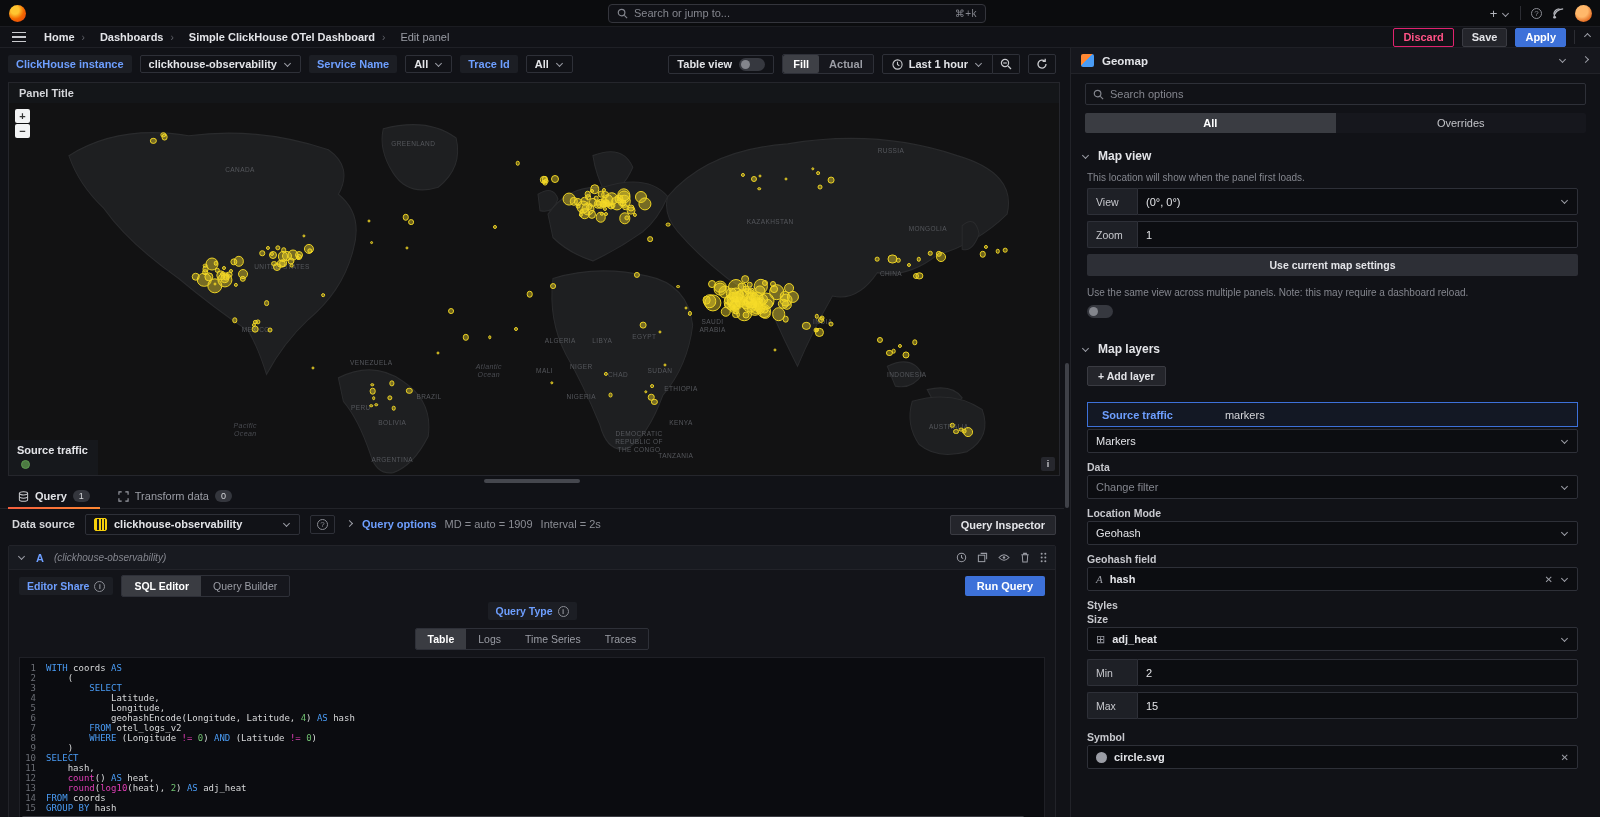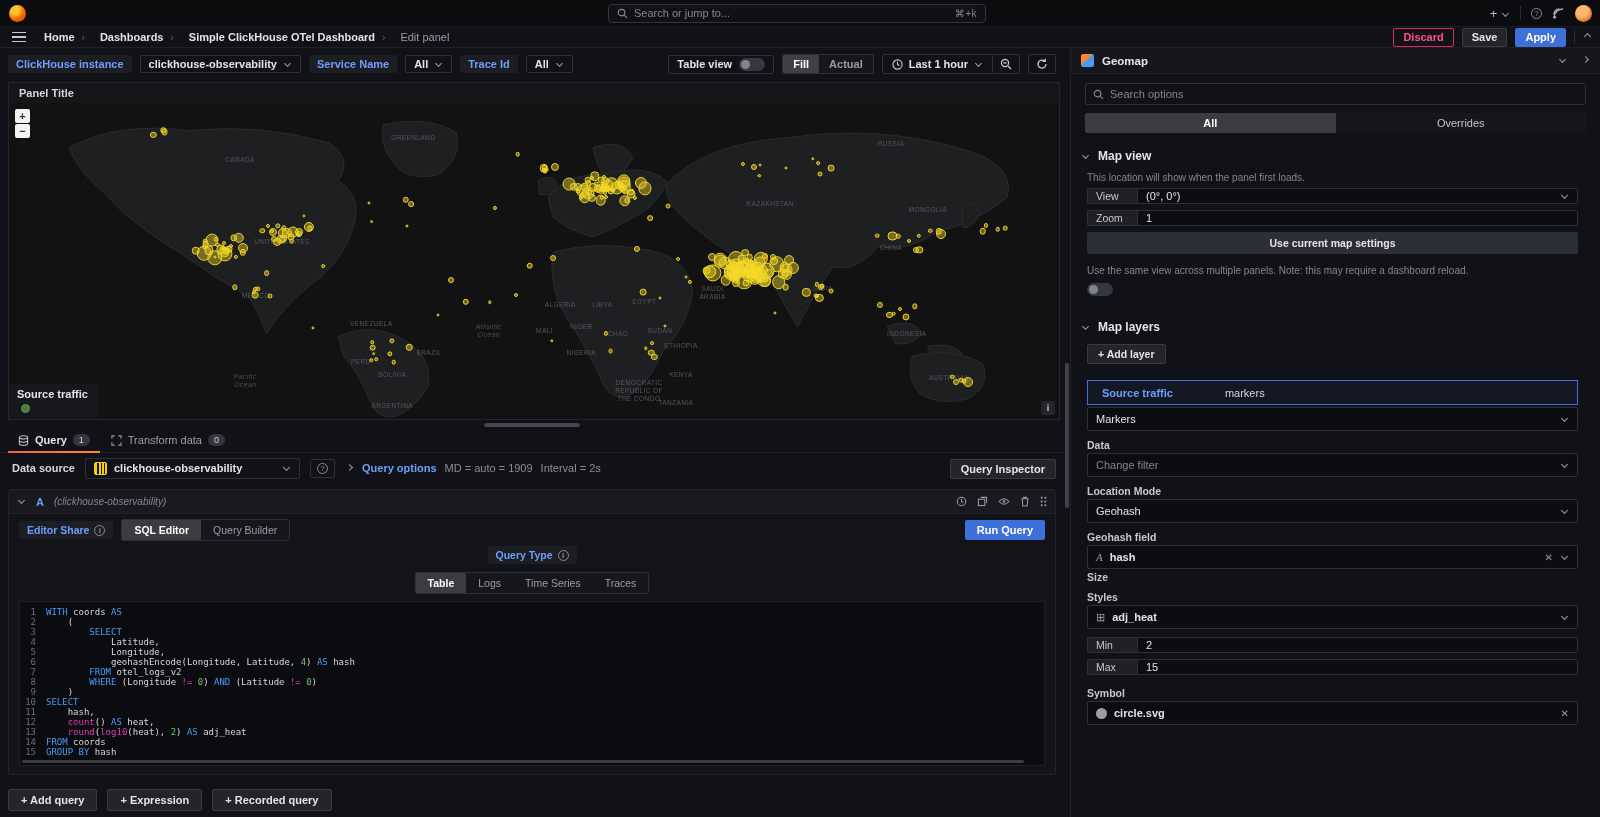--- a/index.html
+++ b/index.html
@@ -45,36 +45,36 @@
   .tvbox{border:1px solid #2e3038;border-radius:2px;padding:2px 8px;display:flex;align-items:center;gap:7px;font-size:11px;color:#e3e4e8;font-weight:bold;}
   .toggle{width:26px;height:13px;border-radius:7px;background:#36383f;position:relative;}
   .toggle i{position:absolute;left:2px;top:2px;width:9px;height:9px;border-radius:50%;background:#83858c;}
   .segwrap{border:1px solid #2e3038;background:#16171d;border-radius:2px;display:flex;overflow:hidden;}
   .segbtn{font-size:11px;color:#9b9da5;padding:3px 10px;font-weight:bold;}
   .segbtn.sel{background:#3e4046;color:#fff;border-radius:2px;}
   .timebox{border:1px solid #2e3038;border-radius:2px 0 0 2px;padding:3px 9px;display:flex;align-items:center;gap:6px;font-size:11px;font-weight:bold;color:#e3e4e8;}
   .sqbtn{border:1px solid #2e3038;border-left:none;padding:3px 7px;display:flex;align-items:center;border-radius:0 2px 2px 0;}
   .refbtn{border:1px solid #2e3038;padding:3px 7px;display:flex;align-items:center;border-radius:2px;}
   
-  .panel{margin:2px 4px 0 8px;width:1052px;height:338px;border:1px solid #25262c;background:#141415;display:flex;flex-direction:column;}
+  .panel{margin:2px 4px 0 8px;width:1052px;height:394px;border:1px solid #25262c;background:#141415;display:flex;flex-direction:column;}
   .panel-header{height:20px;display:flex;align-items:center;padding-left:10px;font-size:11px;font-weight:bold;color:#d5d6da;background:#141619;}
   .map{position:relative;flex:1;background:#121213;overflow:hidden;}
   .map svg.world{position:absolute;inset:0;}
   .mlabel{position:absolute;transform:translate(-50%,-50%);font-size:6.5px;letter-spacing:.4px;color:#55575c;white-space:pre-line;text-align:center;line-height:8px;}
   .mlabel.oc{color:#4a4c52;font-style:italic;font-size:7px;}
   .dot{position:absolute;border-radius:50%;background:rgba(250,222,42,.40);border:1px solid rgba(238,212,36,.85);transform:translate(-50%,-50%);}
   .zoomctl{position:absolute;left:6px;top:6px;width:15px;display:flex;flex-direction:column;gap:1px;z-index:30;}
   .zoomctl b{background:#f2f3f4;color:#333;height:14px;display:flex;align-items:center;justify-content:center;font-size:11px;border-radius:2px;font-weight:bold;}
   .legend{position:absolute;left:0;bottom:0;background:rgba(24,26,31,.85);padding:4px 10px 6px 8px;z-index:30;}
   .legend .lt{font-size:11px;font-weight:bold;color:#e3e4e8;}
   .legend .dotg{width:9px;height:9px;border-radius:50%;background:#4c7a42;border:1px solid #5d9a50;margin:4px 0 0 4px;}
   .panelinfo{position:absolute;right:4px;bottom:4px;width:14px;height:14px;background:#26272d;color:#c9cace;font-size:9px;display:flex;align-items:center;justify-content:center;border-radius:2px;z-index:30;font-weight:bold;}
   .rhandle{width:96px;height:4px;border-radius:2px;background:#45474e;margin:3px auto 0 auto;}
   
-  .tabsrow{display:flex;align-items:flex-end;gap:1px;padding:2px 8px 0 8px;border-bottom:1px solid #222329;height:26px;}
+  .tabsrow{display:flex;align-items:flex-end;gap:8px;padding:2px 8px 0 8px;border-bottom:1px solid #222329;height:26px;}
   .qtab{display:flex;align-items:center;gap:6px;padding:4px 10px 6px 10px;font-size:11px;font-weight:bold;color:#e3e4e8;position:relative;}
   .qtab.active:after{content:"";position:absolute;left:0;right:0;bottom:-1px;height:2px;background:linear-gradient(90deg,#f55f3e,#ff8833);}
   .qtab.dim{color:#9b9da5;font-weight:normal;}
   .badge{background:#34363d;color:#d5d6da;font-size:9px;border-radius:8px;padding:1px 6px;font-weight:normal;}
   
   .dsrow{display:flex;align-items:center;gap:10px;padding:6px 8px;height:30px;}
   .dslabel{font-size:11px;color:#d5d6da;font-weight:bold;margin-left:4px;}
   .dsselect{border:1px solid #2e3038;border-radius:2px;background:#111217;display:flex;align-items:center;gap:7px;padding:3px 8px;min-width:215px;font-size:11px;font-weight:bold;color:#e3e4e8;}
   .chicon{width:13px;height:13px;border-radius:2px;background:repeating-linear-gradient(90deg,#f5cf0b 0 2px,#15161a 2px 3.5px);border:1px solid #f5cf0b;}
   .dsselect .chev{margin-left:auto;}
@@ -114,21 +114,21 @@
   .sb-tabs{margin:0 14px;display:flex;background:#16171d;border-radius:2px;overflow:hidden;}
   .sb-tab{flex:1;text-align:center;font-size:11px;padding:4px 0;color:#c2c3c8;}
   .sb-tab.sel{background:#3a3c42;color:#fff;font-weight:bold;}
   .sb-scroll{flex:1;overflow:hidden;padding:0 0 4px 0;}
   .section-h{display:flex;align-items:center;gap:8px;padding:16px 14px 8px 10px;font-size:12px;font-weight:bold;color:#e3e4e8;}
   .opt{padding:0 22px 0 16px;}
   .optlabel{font-size:10.5px;font-weight:bold;color:#c7c8cd;margin:8px 0 2px 0;}
   .optdesc{font-size:10px;color:#84868e;line-height:13px;margin-bottom:4px;}
   .selectbox{height:24px;border:1px solid #2e3038;border-radius:2px;background:#0c0d11;display:flex;align-items:center;gap:7px;padding:0 8px;font-size:11px;color:#e3e4e8;}
   .selectbox .fill{flex:1;}
-  .kvrow{display:flex;height:16px;margin-bottom:6px;border-radius:10px;}
+  .kvrow{display:flex;height:27px;margin-bottom:6px;border-radius:10px;}
   .kvlab{width:50px;background:#1e2026;border:1px solid #2e3038;border-right:none;border-radius:2px 0 0 2px;display:flex;align-items:center;padding-left:8px;font-size:10.5px;color:#c7c8cd;}
   .kvval{flex:1;border:1px solid #2e3038;border-radius:0 2px 2px 0;background:#0c0d11;display:flex;align-items:center;padding:0 8px;font-size:11px;color:#e3e4e8;}
   .kvval .fill{flex:1;}
   .widebtn{height:22px;background:#2d2f36;border-radius:2px;display:flex;align-items:center;justify-content:center;font-size:10.5px;font-weight:bold;color:#e3e4e8;margin:2px 0 10px 0;}
   .layerrow{height:25px;border:1px solid #3d71d9;background:rgba(61,113,217,.07);display:flex;align-items:center;margin:8px 0 2px 0;}
   .layerrow .nm{color:#6e9fff;font-size:11px;font-weight:bold;margin-left:14px;}
   .layerrow .knd{color:#d5d6da;font-size:11px;margin-left:52px;}
   .smallbtn{display:inline-block;background:#24252b;border:1px solid #3a3b42;color:#e3e4e8;font-size:10.5px;font-weight:bold;border-radius:2px;padding:3px 10px;margin:2px 0 8px 0;}
   .xmark{color:#9b9da5;font-size:10px;}
   .ficon{color:#9b9da5;font-style:italic;font-family:"Liberation Serif",serif;font-size:11px;}
@@ -784,22 +784,22 @@
             <span class="fill">Geohash</span>
             <span class="chev"></span>
           </div>
         <div class="optlabel">Geohash field</div>
         <div class="selectbox">
             <span class="ficon">A</span>
             <span class="fill" style="font-weight:bold;">hash</span>
             <span class="xmark">✕</span>
             <span class="chev"></span>
           </div>
+        <div class="optlabel">Styles</div>
         <div class="optlabel" style="margin-top:2px;">Size</div>
-        <div class="optlabel">Styles</div>
         <div class="selectbox">
             <span class="gicon">⊞</span>
             <span class="fill" style="font-weight:bold;">adj_heat</span>
             <span class="chev"></span>
           </div>
         <div class="kvrow" style="margin-top:8px;">
           <div class="kvlab">Min</div>
           <div class="kvval">
               <span class="fill">2</span>
             </div>

